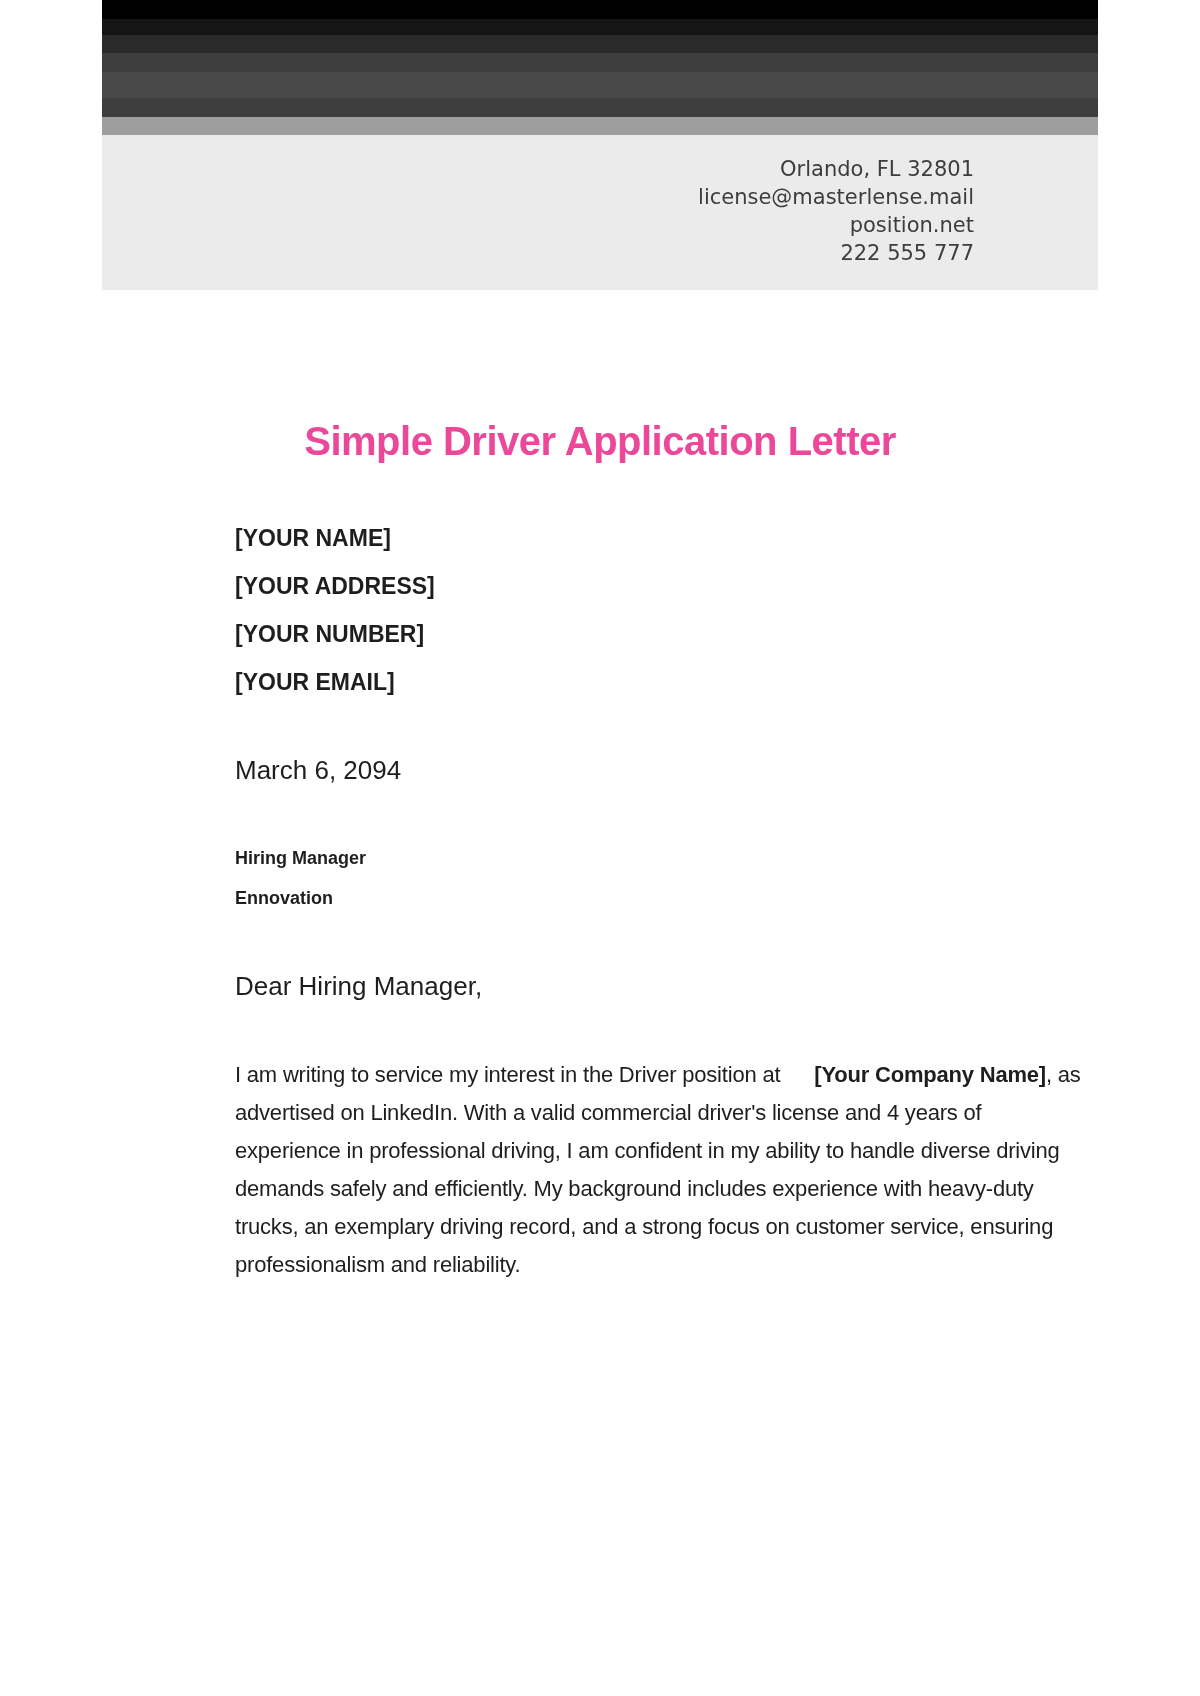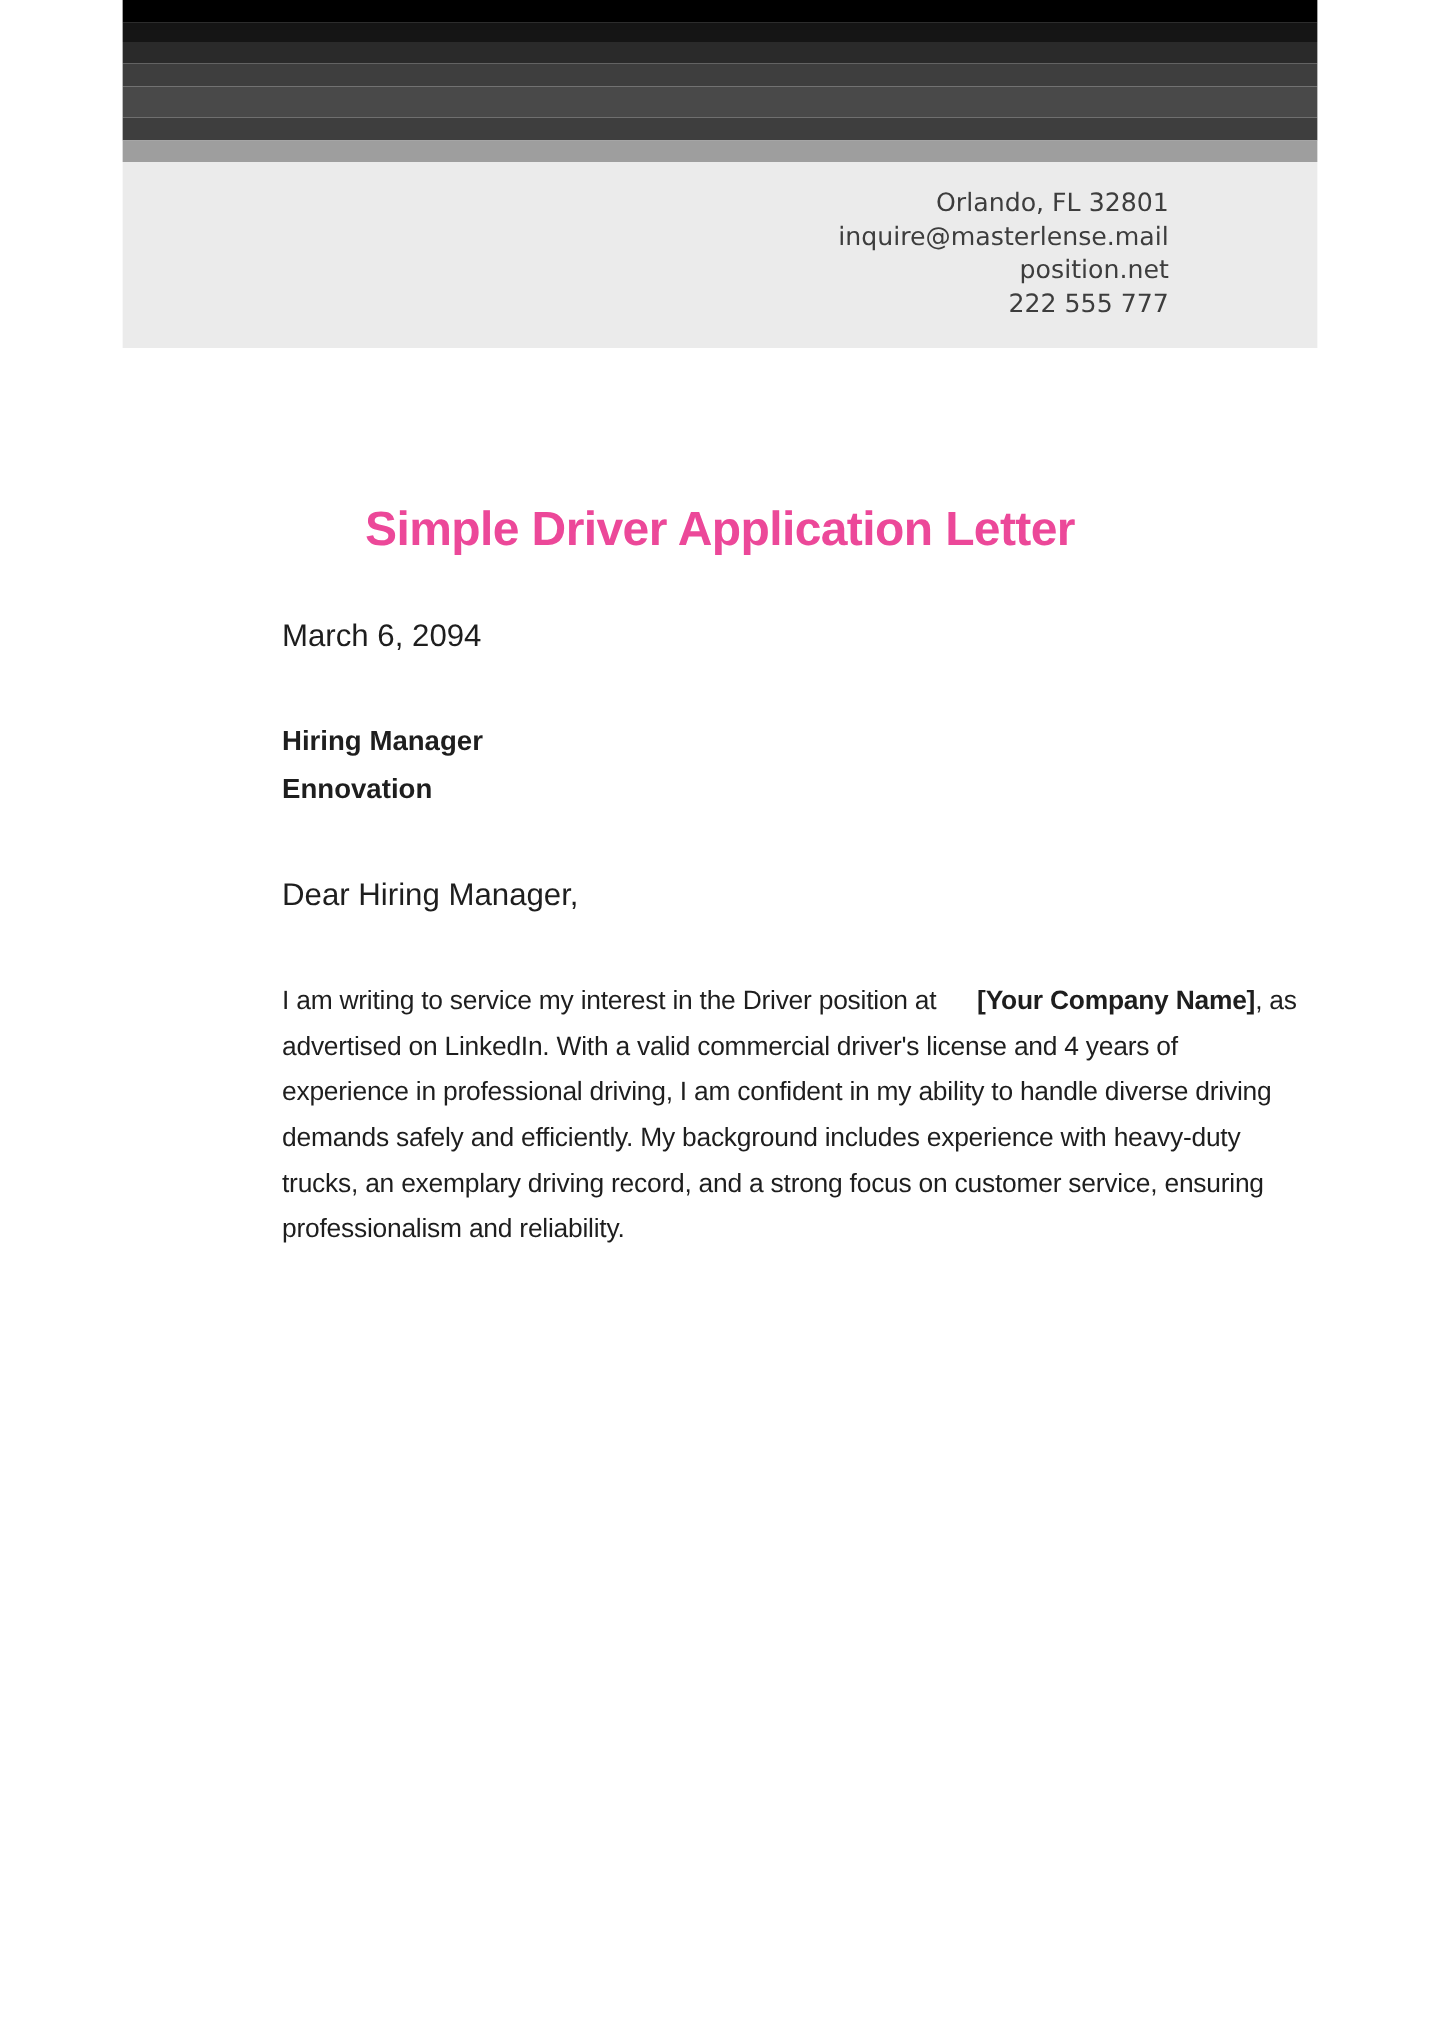--- a/index.html
+++ b/index.html
@@ -51,21 +51,21 @@
     line-height: 48px;
   }
   .letter-date {
     margin-top: 40px;
     font-size: 26px;
     line-height: 48px;
   }
   .recipient-block {
     margin-top: 44px;
     font-weight: 700;
-    font-size: 23px;
+    font-size: 18px;
     line-height: 40px;
   }
   .salutation {
     margin-top: 48px;
     font-size: 26px;
     line-height: 40px;
   }
   .body-paragraph {
     margin: 50px 0 0 0;
     font-size: 22px;
@@ -85,28 +85,34 @@
       <div style="height: 16px; background: rgb(21, 21, 21);"></div>
       <div style="height: 18px; background: rgb(42, 42, 42);"></div>
       <div style="height: 19px; background: rgb(62, 62, 62);"></div>
       <div style="height: 26px; background: rgb(73, 73, 73);"></div>
       <div style="height: 19px; background: rgb(62, 62, 62);"></div>
       <div style="height: 18px; background: rgb(158, 158, 158);"></div>
     </div>
 
   <div class="contact-block" style="background: rgb(235, 235, 235); color: rgb(61, 61, 61);">
     <div>Orlando, FL 32801</div>
-    <div>inquire@masterlense.mail</div>
+    <div>license@masterlense.mail</div>
     <div>position.net</div>
     <div>222 555 777</div>
   </div>
 
   <div class="content">
     <h1 class="letter-title" style="color: #ec4899;">Simple Driver Application Letter</h1>
 
+    <div class="sender-block">
+      <div>[YOUR NAME]</div>
+      <div>[YOUR ADDRESS]</div>
+      <div>[YOUR NUMBER]</div>
+      <div>[YOUR EMAIL]</div>
+    </div>
 
     <div class="letter-date">March 6, 2094</div>
 
     <div class="recipient-block">
       <div>Hiring Manager</div>
       <div>Ennovation</div>
     </div>
 
     <div class="salutation">Dear Hiring Manager,</div>
 

